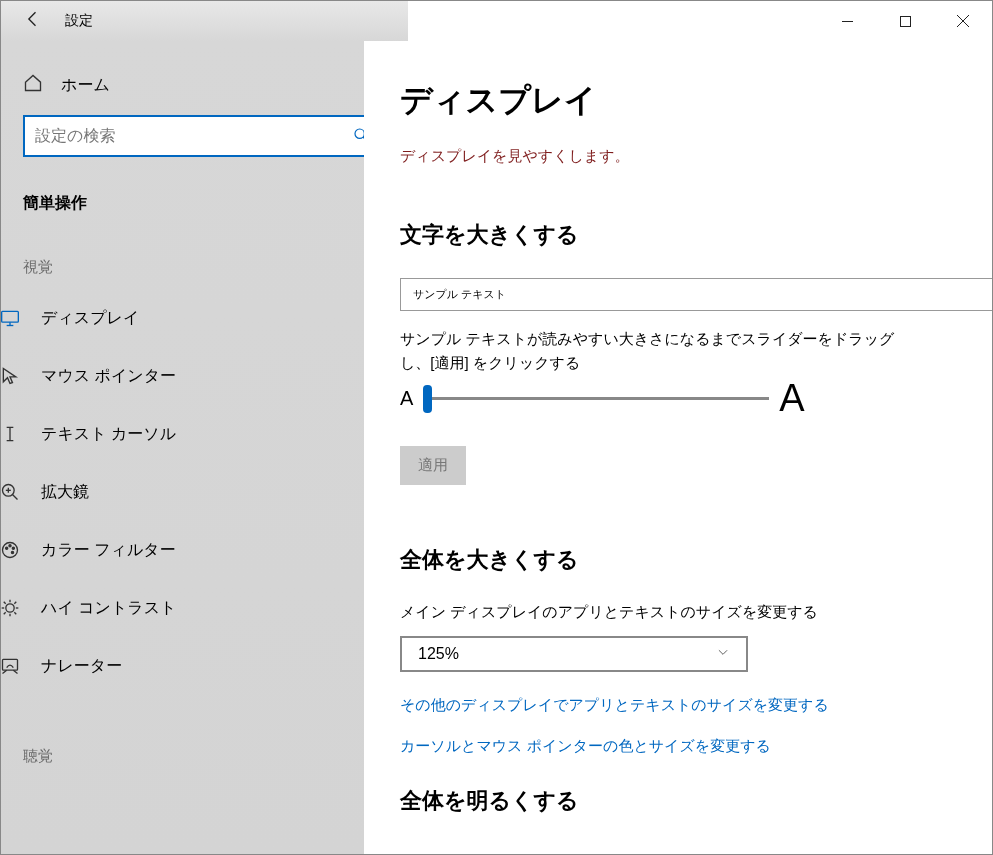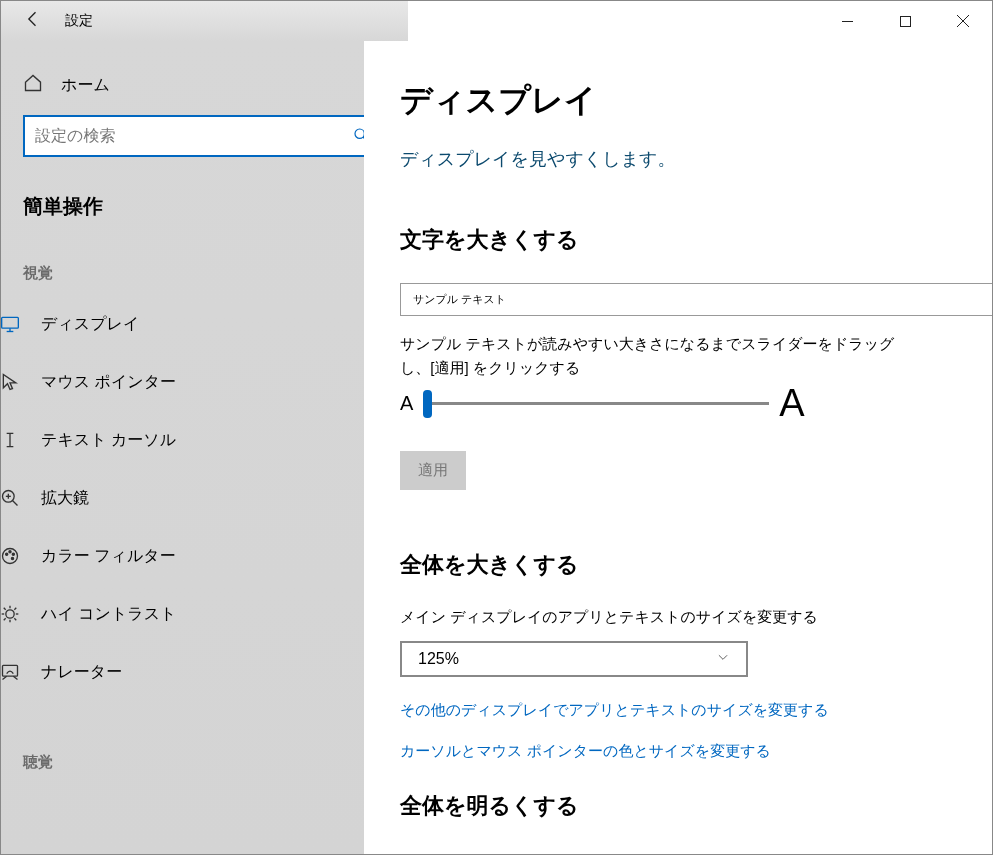--- a/index.html
+++ b/index.html
@@ -83,29 +83,28 @@
     flex: 1;
     border: none;
     outline: none;
     font-size: 16px;
     font-family: inherit;
     background: transparent;
   }
   .search-box input::placeholder { color: #777; }
   .search-icon { color: #0067c0; }
   .category-label {
-    font-size: 20px;
+    font-size: 16px;
     font-weight: 600;
     padding: 14px 0 10px 0;
   }
   .group-label {
     color: #6b6b6b;
     font-size: 15px;
     padding: 34px 0 12px 0;
-    font-weight: bold;
   }
   .nav-list {
     margin-left: -22px;
   }
   .nav-item {
     display: flex;
     align-items: center;
     height: 58px;
     padding-left: 20px;
     gap: 20px;
@@ -133,22 +132,22 @@
     padding: 38px 36px 0 36px;
     background: #fff;
     overflow-y: auto;
   }
   .content h1 {
     font-size: 32px;
     font-weight: 600;
     margin-bottom: 24px;
   }
   .content .subtitle {
-    color: #0c4a6e;
-    font-size: 18px;
+    color: #7f1d1d;
+    font-size: 15px;
     margin-bottom: 54px;
   }
   .content h2 {
     font-size: 22px;
     font-weight: 600;
     margin-bottom: 28px;
   }
   .sample-box {
     border: 1px solid #999;
     padding: 8px 12px;

